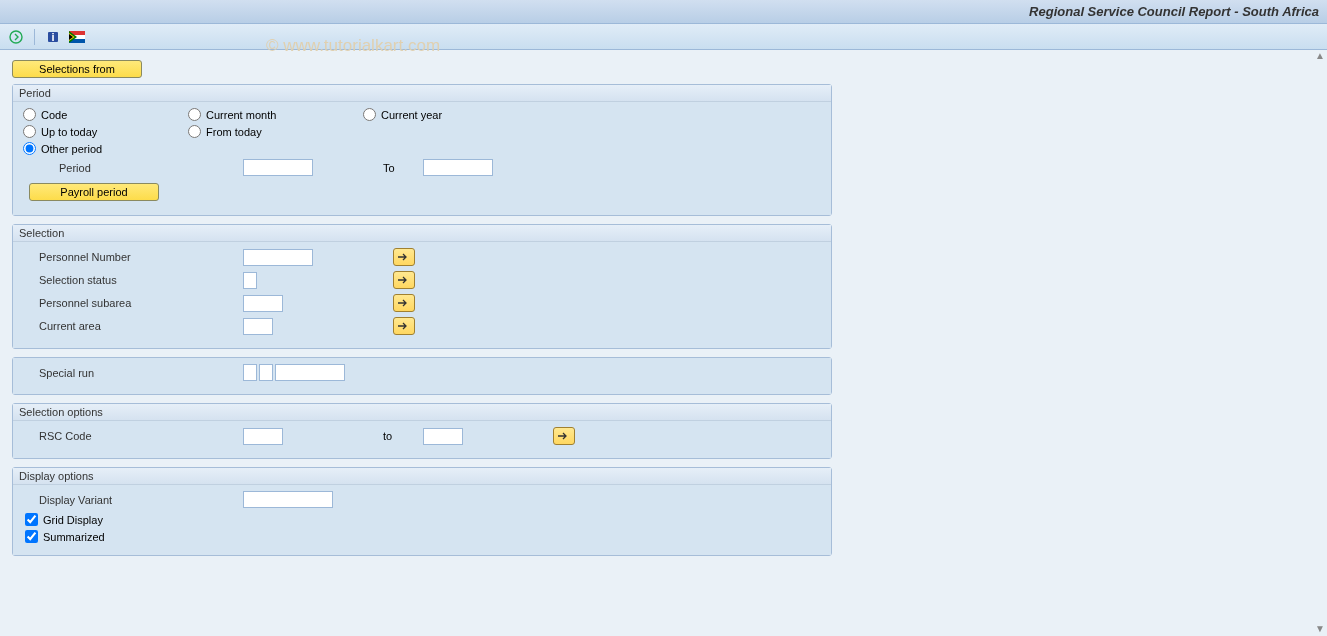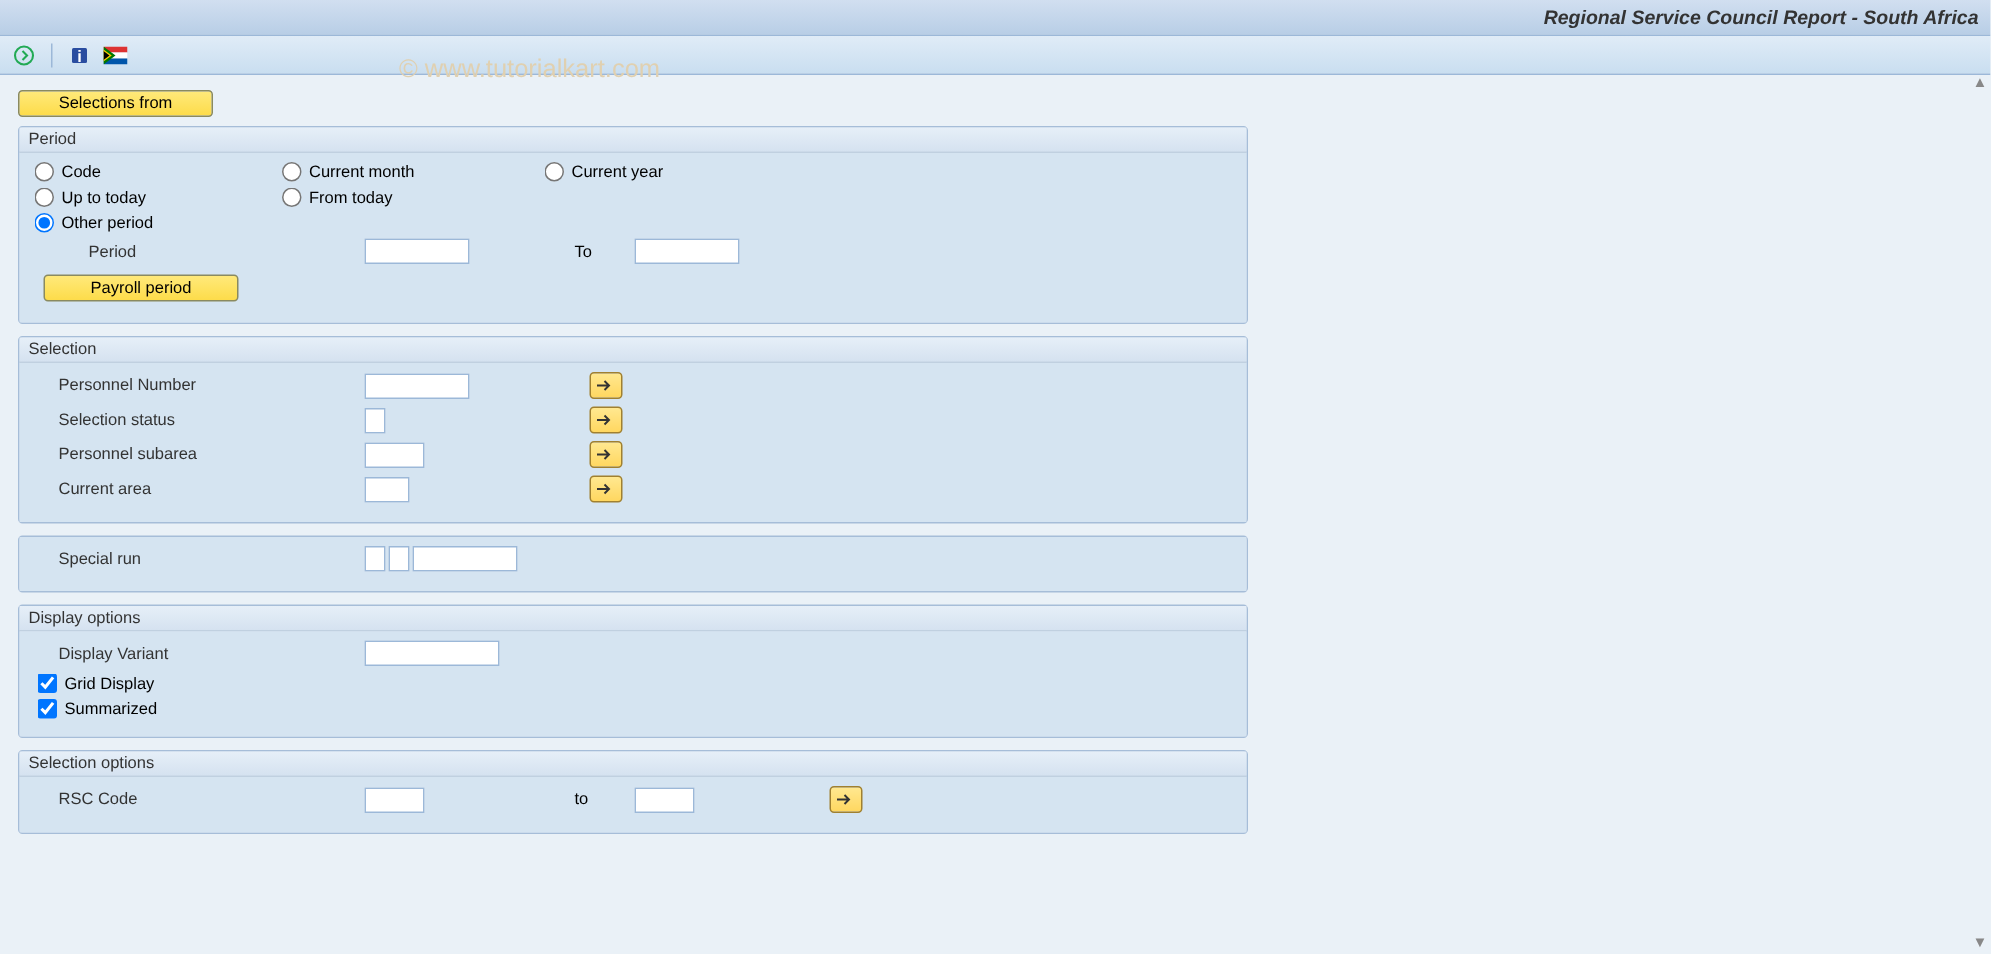--- a/index.html
+++ b/index.html
@@ -301,54 +301,54 @@
         <span class="field-label narrow">Special run</span>
         <input class="input-box w18" style="">
         <input class="input-box w18" style="margin-left: 2px;">
         <input class="input-box w70" style="margin-left: 2px;">
       </div>
     </div>
   </div>
 
   
   <div class="group">
+    <div class="group-title">Selection options</div>
+    <div class="group-body">
+      <div class="field-row">
+        <span class="field-label narrow">RSC Code</span>
+        <input class="input-box w40" style="">
+        <span style="margin-left:100px; width:40px; display:inline-block;">to</span>
+        <input class="input-box w40" style="">
+        <span style="width:80px;"></span>
+        <span class="arrow-btn">
+          <svg viewBox="0 0 12 10">
+              <path d="M0 5 L8 5 M5 2 L8 5 L5 8" fill="none" stroke="#333" stroke-width="1.3"></path>
+            </svg>
+        </span>
+      </div>
+    </div>
+  </div>
+
+  
+  <div class="group">
     <div class="group-title">Display options</div>
     <div class="group-body">
       <div class="field-row">
         <span class="field-label narrow">Display Variant</span>
         <input class="input-box w90" style="">
       </div>
       <label class="checkbox-row">
         <input type="checkbox" checked="" style="">
         <span>Grid Display</span>
       </label>
       <label class="checkbox-row">
         <input type="checkbox" checked="" style="">
         <span>Summarized</span>
       </label>
     </div>
   </div>
 
-  
-  <div class="group">
-    <div class="group-title">Selection options</div>
-    <div class="group-body">
-      <div class="field-row">
-        <span class="field-label narrow">RSC Code</span>
-        <input class="input-box w40" style="">
-        <span style="margin-left:100px; width:40px; display:inline-block;">to</span>
-        <input class="input-box w40" style="">
-        <span style="width:80px;"></span>
-        <span class="arrow-btn">
-          <svg viewBox="0 0 12 10">
-              <path d="M0 5 L8 5 M5 2 L8 5 L5 8" fill="none" stroke="#333" stroke-width="1.3"></path>
-            </svg>
-        </span>
-      </div>
-    </div>
-  </div>
-
 </div>
 
 <div class="scroll-indicators">
   <span>▲</span>
   <span>▼</span>
 </div>
 
 </body></html>

